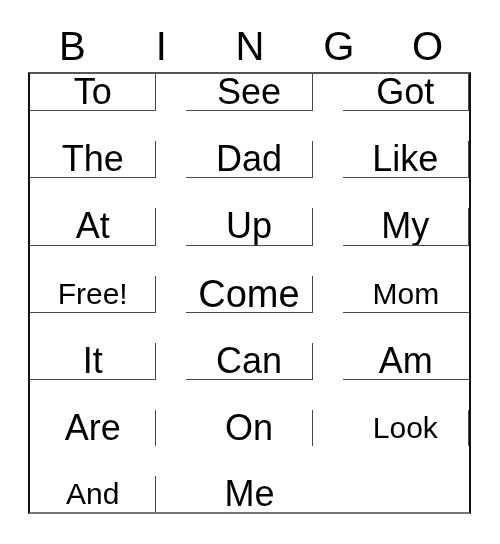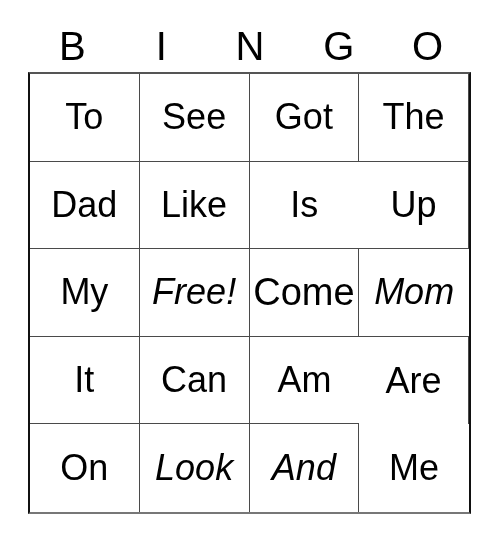--- a/index.html
+++ b/index.html
@@ -42,28 +42,29 @@
     font-weight: 400;
     letter-spacing: 0;
     color: #000000;
   }
 
   
   #grid {
     width: 443px;
     height: 442px;
     display: grid;
-    grid-template-columns: repeat(4, 1fr);
+    grid-template-columns: repeat(3, 1fr);
     grid-template-rows: repeat(5, 1fr);
     border-top: 2px solid #555555;
     border-left: 2px solid #111111;
     border-right: 2px solid #111111;
     border-bottom: 2px solid #777777;
     box-sizing: border-box;
     background: #ffffff;
+    gap: 30px;
   }
 
   .cell {
     border-right: 1px solid #4a4a4a;
     border-bottom: 1px solid #4a4a4a;
     box-sizing: border-box;
     display: flex;
     align-items: center;
     justify-content: center;
     overflow: hidden;
@@ -76,21 +77,21 @@
   .cell-text {
     display: block;
     text-align: center;
     line-height: 1;
     white-space: nowrap;
     color: #000000;
   }
 
   
   .size-full   { font-size: 36px; }
-  .size-mid    { font-size: 36px; font-style: italic; }
+  .size-mid    { font-size: 30px; }
   .size-small  { font-size: 38px; }
 </style>
 </head>
 <body>
 
 <div id="card">
 
   <div id="header-row">
     <div class="header-cell">
       <span>B</span>
@@ -121,22 +122,22 @@
       </div>
       <div class="cell col-4 row-1">
         <span class="cell-text size-full">The</span>
       </div>
       <div class="cell col-1 row-2">
         <span class="cell-text size-full">Dad</span>
       </div>
       <div class="cell col-2 row-2">
         <span class="cell-text size-full">Like</span>
       </div>
-      <div class="cell col-5 row-2">
-        <span class="cell-text size-full">Is</span>
+      <div class="cell col-4 row-2">
+        <span class="cell-text size-full">At</span>
       </div>
       <div class="cell col-1 row-3">
         <span class="cell-text size-full">Up</span>
       </div>
       <div class="cell col-2 row-3">
         <span class="cell-text size-full">My</span>
       </div>
       <div class="cell col-3 row-3">
         <span class="cell-text size-mid">Free!</span>
       </div>

